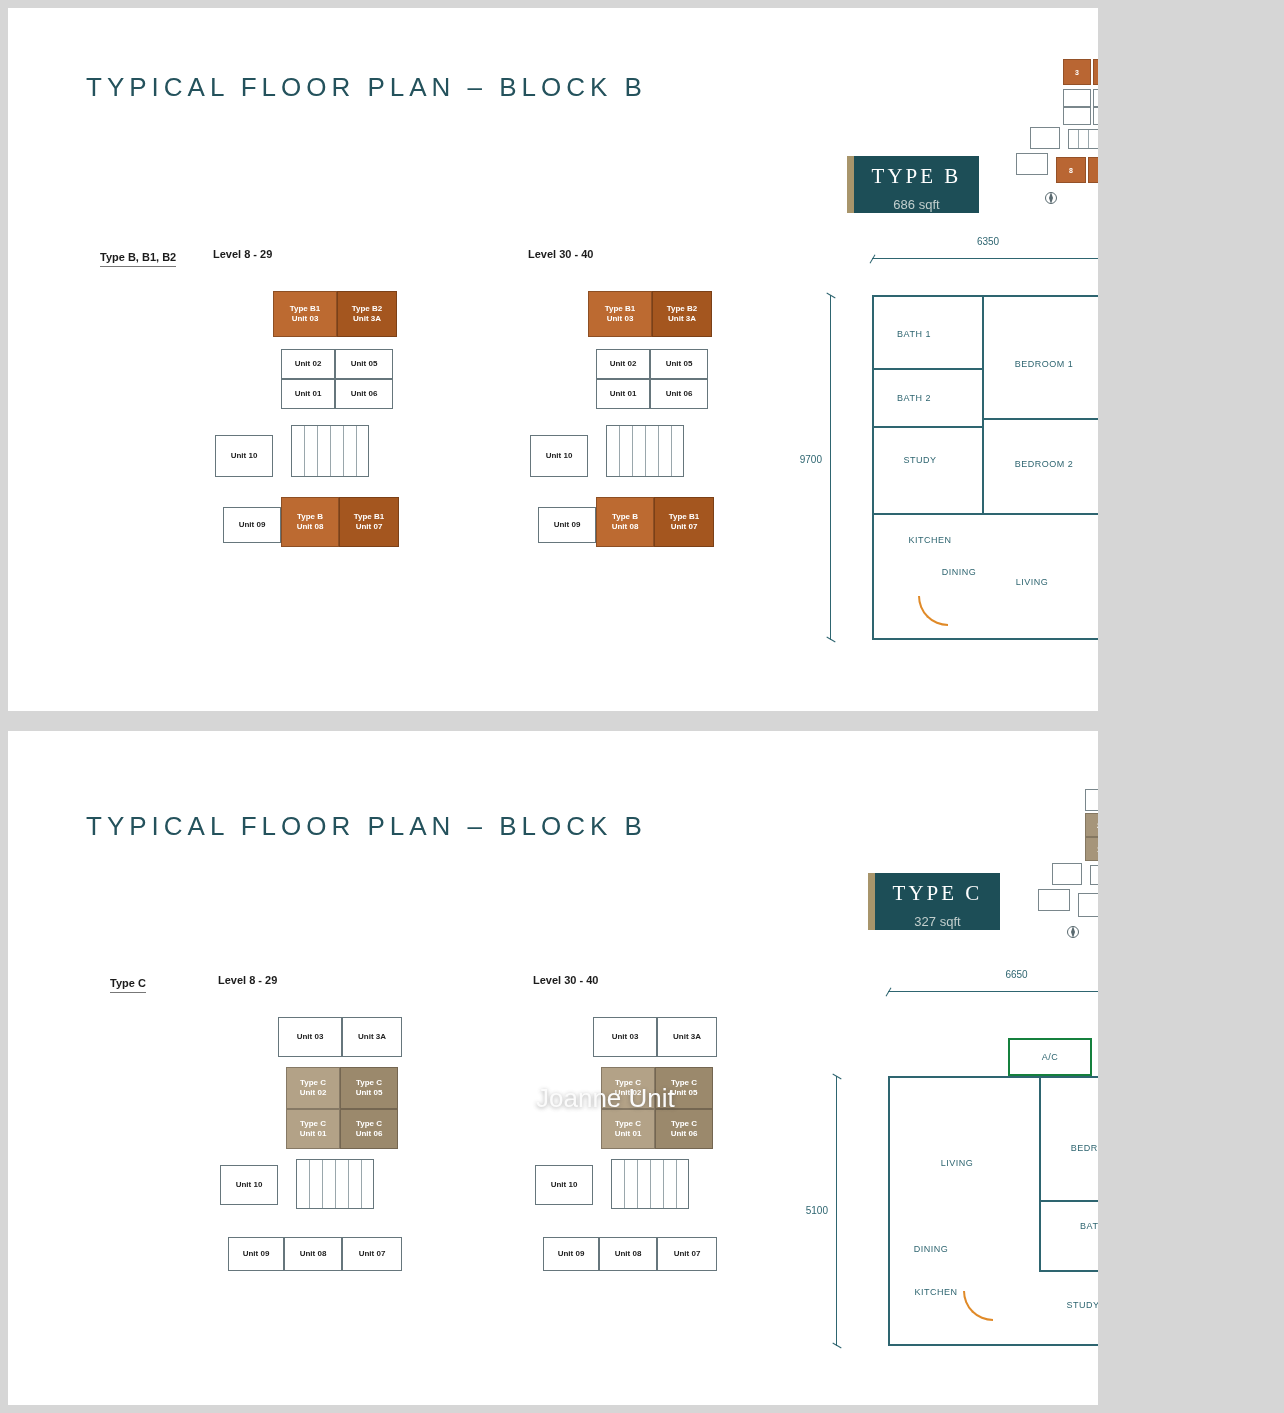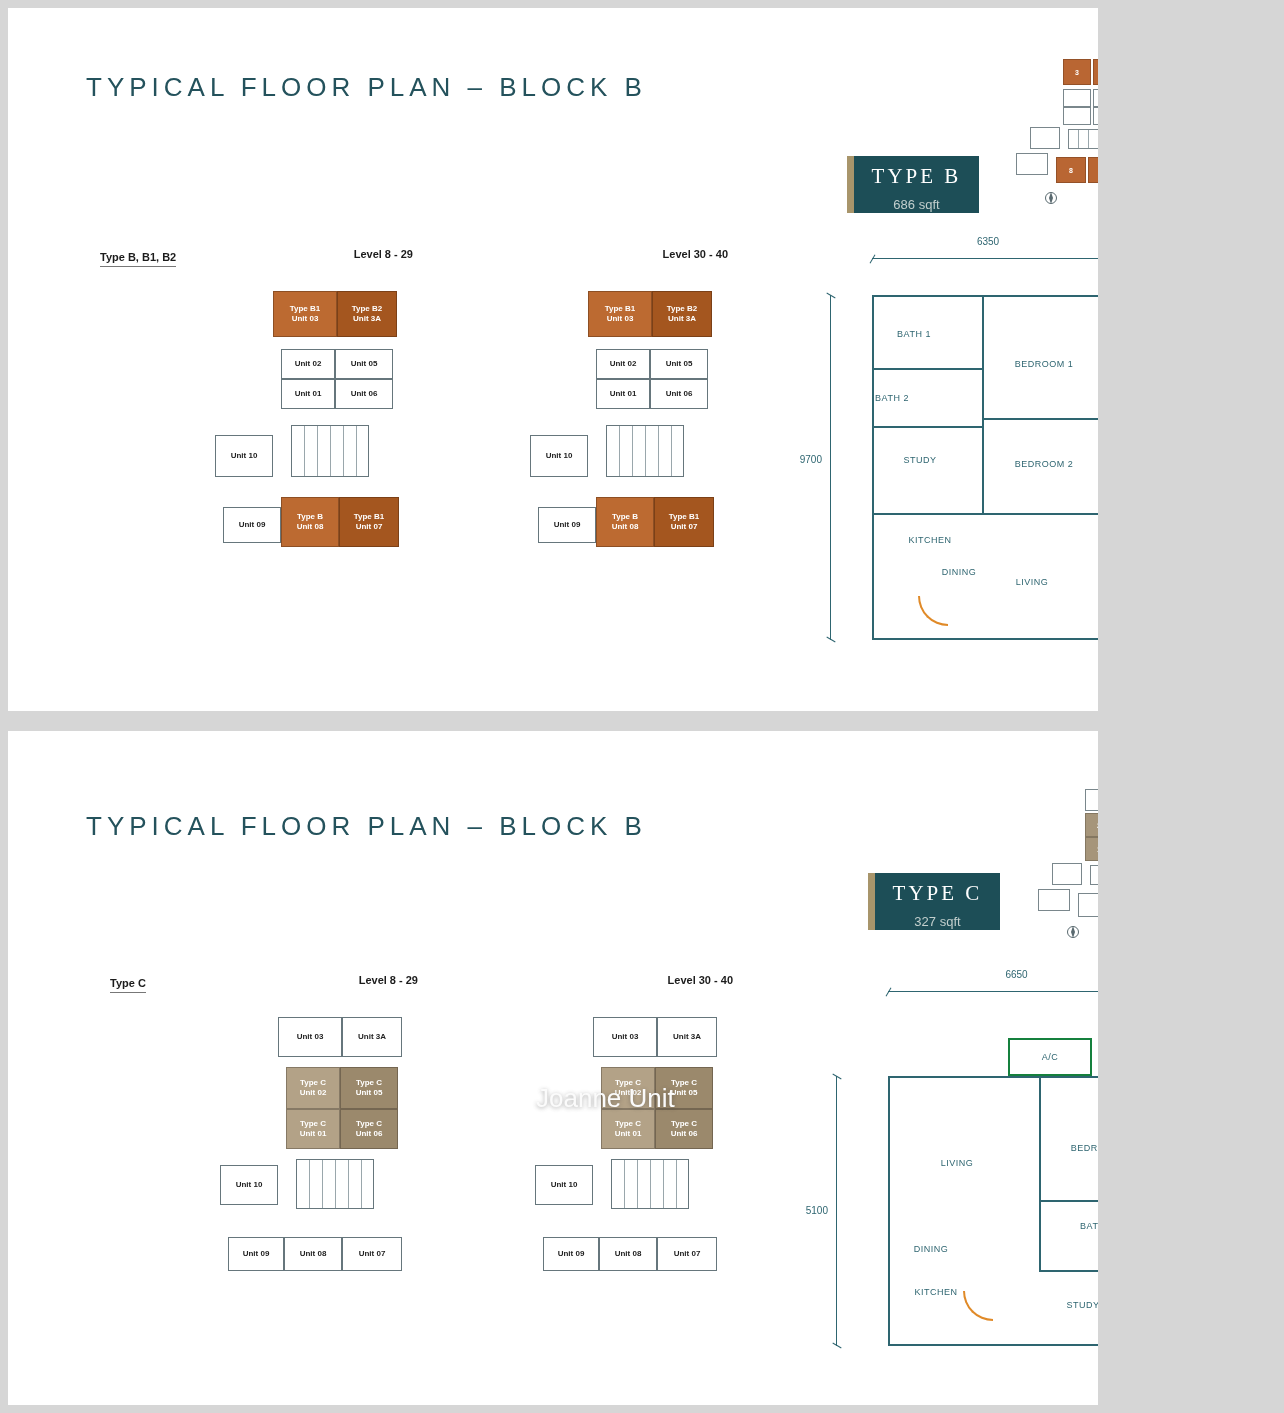--- a/index.html
+++ b/index.html
@@ -11,21 +11,21 @@
   #page-2 { top:731px; height:674px; }
 
   .title { position:absolute; left:78px; top:64px; font-size:26px; letter-spacing:5px; color:#24525c; font-weight:500; }
   #page-2 .title { top:80px; }
 
   .badge { position:absolute; width:132px; height:57px; background:#1d4e57; border-left:7px solid #a8956b; color:#fff; text-align:center; }
   .badge .btype { display:block; font-family:"Liberation Serif", serif; font-size:21px; letter-spacing:3px; margin-top:8px; }
   .badge .barea { display:block; font-size:13px; color:#c2cfcd; margin-top:8px; }
 
   .series-label { position:absolute; font-size:11px; font-weight:bold; color:#1c1c1c; border-bottom:1px solid #777; padding-bottom:3px; }
-  .level-label { position:absolute; width:200px; text-align:right; font-size:11px; font-weight:bold; color:#1c1c1c; }
+  .level-label { position:absolute; width:200px; text-align:left; font-size:11px; font-weight:bold; color:#1c1c1c; }
 
   .plate { position:absolute; width:200px; height:290px; }
   .cell { position:absolute; border:1px solid #66767c; background:#fff; display:flex; flex-direction:column; align-items:center; justify-content:center; text-align:center; font-size:8px; font-weight:bold; color:#222; line-height:1.3; }
   .cell.hl { color:#fff; border-color:rgba(0,0,0,.25);justify-content:center; }
   .p1 .hl-a { background:#bc6a31; }
   .p1 .hl-b { background:#a4561f; }
   .p2 .hl-a { background:#b3a287; }
   .p2 .hl-b { background:#9b896c; }
   .core { position:absolute; border:1px solid #66767c; background:repeating-linear-gradient(90deg,#fff 0 12px,#9aa7ac 12px 13px); }
 
@@ -207,21 +207,21 @@
   <div class="wall" style="left:864px;top:360px;width:112px;height:2px;"></div>
   <div class="wall" style="left:864px;top:418px;width:112px;height:2px;"></div>
   <div class="wall" style="left:974px;top:410px;width:122px;height:2px;"></div>
   <div class="wall" style="left:864px;top:505px;width:232px;height:2px;"></div>
   <div class="acbox" style="left:1096px;top:388px;width:42px;height:50px;">
       <span>A/C</span>
     </div>
 
   <div class="room" style="left:906px;top:326px;">BATH 1</div>
   <div class="room" style="left:1036px;top:356px;">BEDROOM 1</div>
-  <div class="room" style="left:884px;top:390px;">BATH 2</div>
+  <div class="room" style="left:906px;top:390px;">BATH 2</div>
   <div class="room" style="left:912px;top:452px;">STUDY</div>
   <div class="room" style="left:1036px;top:456px;">BEDROOM 2</div>
   <div class="room" style="left:922px;top:532px;">KITCHEN</div>
   <div class="room" style="left:951px;top:564px;">DINING</div>
   <div class="room" style="left:1024px;top:574px;">LIVING</div>
   <div class="door" style="left:910px;top:588px;"></div>
 
   <div class="pagenum" style="left:1155px;top:662px;">19</div>
 </div>
 

